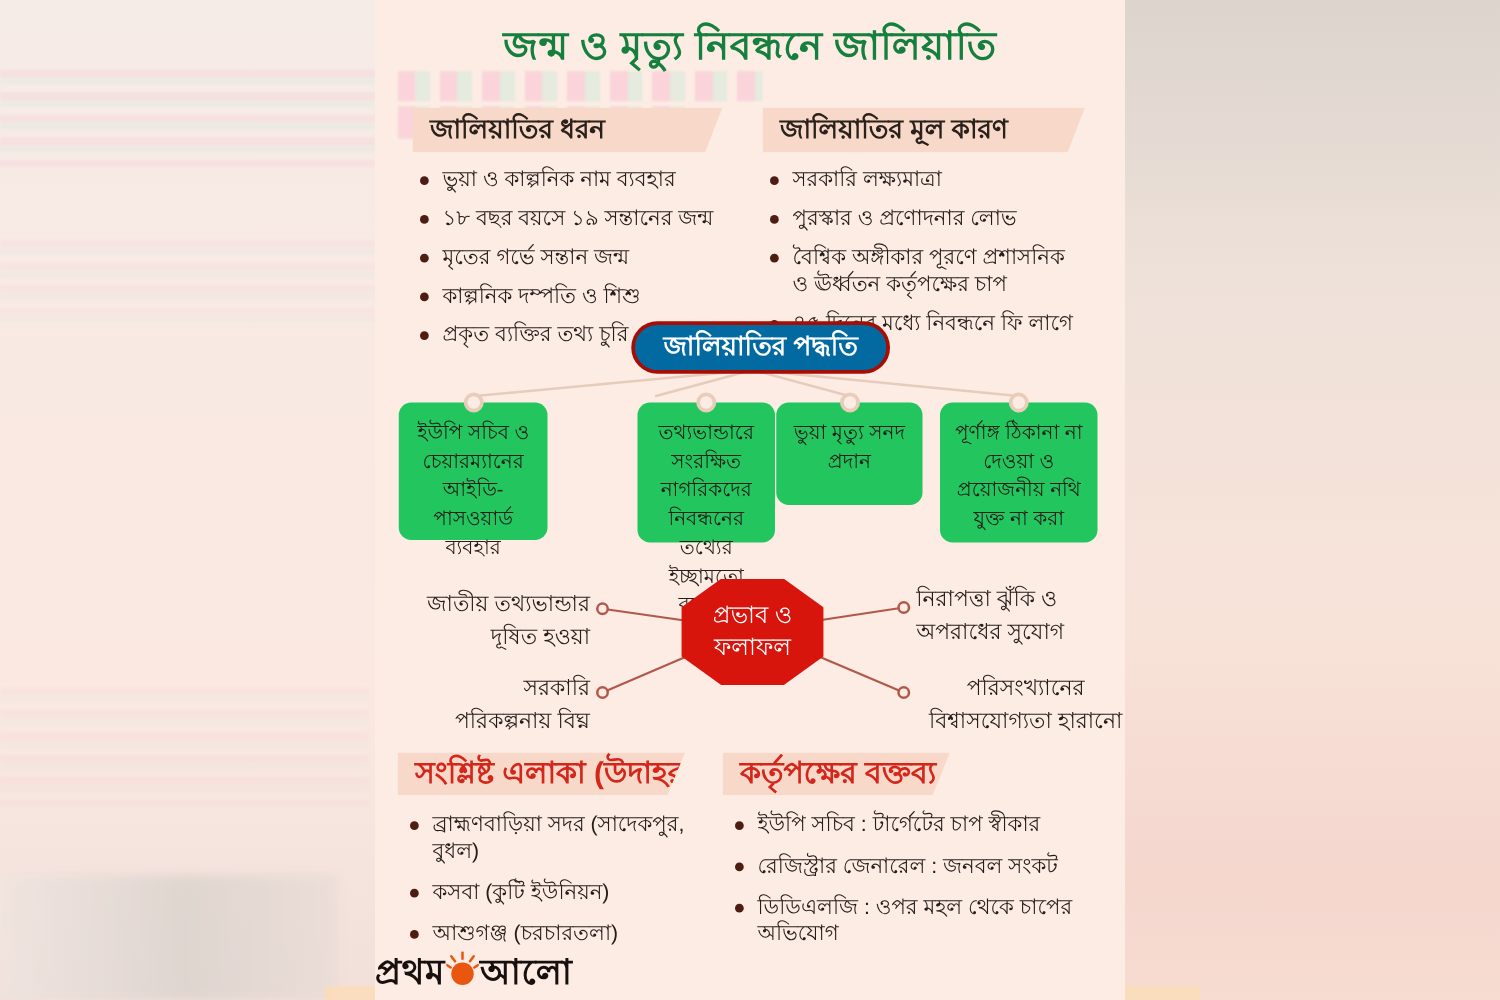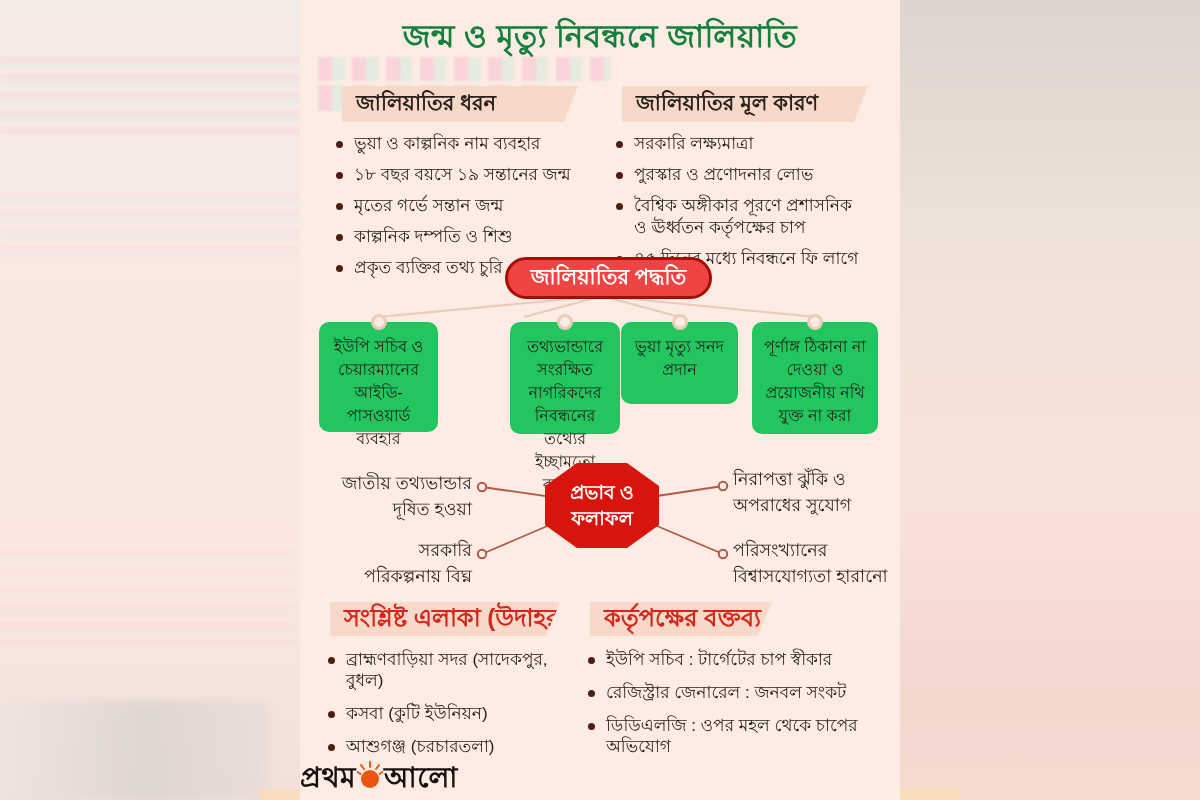--- a/index.html
+++ b/index.html
@@ -36,37 +36,37 @@
   .ghost-title i{display:block;filter:blur(1px);
     background:repeating-linear-gradient(90deg,
       rgba(247,170,200,.8) 0 14px, rgba(183,231,209,.75) 14px 26px,
       rgba(252,238,232,.5) 26px 34px);}
   .ghost-title i:nth-child(1){height:24px;margin-bottom:4px;}
   .ghost-title i:nth-child(2){height:26px;width:80%;}
 
   
   .bar{display:flex;align-items:center;height:36px;padding:0 14px;
     background:#f8d9c9;clip-path:polygon(0 0,100% 0,calc(100% - 14px) 100%,0 100%);
-    font-size:21px;font-weight:bold;color:#2a211c;white-space:nowrap;margin-left:12px;}
+    font-size:21px;font-weight:bold;color:#2a211c;white-space:nowrap;}
   .bar.red{color:#d4271c;font-size:24px;height:34px;}
 
   
   ul.list{list-style:none;margin:11px 0 0 0;padding:0;}
   ul.list li{display:flex;align-items:flex-start;margin-bottom:9px;
     font-size:17px;line-height:22px;}
   .dot{flex:0 0 7px;width:7px;height:7px;border-radius:50%;
     background:#4e1d12;margin:8px 11px 0 6px;}
 
   .topcol{position:absolute;top:86px;}
   .topcol.left{left:30px;width:248px;}
   .topcol.right{left:310px;width:258px;}
 
   
   .pill{position:absolute;left:205px;top:257px;width:207px;height:42px;z-index:2;
-    background:#ef4444;border:3px solid #a50d05;border-radius:26px;box-sizing:border-box;
+    background:#0369a1;border:3px solid #a50d05;border-radius:26px;box-sizing:border-box;
     display:flex;align-items:center;justify-content:center;
     color:#ffffff;font-size:21px;font-weight:bold;}
 
   
   svg.lines{position:absolute;left:0;top:0;width:600px;height:800px;z-index:1;pointer-events:none;}
 
   
   .mbox{position:absolute;top:322px;z-index:2;background:#22c55e;border-radius:10px;
     box-sizing:border-box;padding:13px 6px 10px;text-align:center;
     font-size:16px;line-height:23px;color:#241d19;}
@@ -75,27 +75,27 @@
   .b1{left:19px;width:119px;height:110px;}
   .b2{left:163px;width:110px;height:112px;margin-left:47px;}
   .b3{left:321px;width:117px;height:82px;}
   .b4{left:452px;width:126px;height:112px;}
 
   
   .octagon{position:absolute;left:245px;top:463px;width:114px;height:85px;z-index:2;
     background:#d8150c;
     clip-path:polygon(28% 0,72% 0,100% 27%,100% 73%,72% 100%,28% 100%,0 73%,0 27%);
     display:flex;align-items:center;justify-content:center;text-align:center;
-    color:#ffffff;font-size:19px;font-weight:bold;line-height:26px;}
+    color:#ffffff;font-size:19px;font-weight:normal;line-height:26px;}
   .preline{white-space:pre-line;}
   .ilabel{position:absolute;font-size:17.5px;line-height:26px;color:#241d19;z-index:2;}
   .ilabel.lt{left:20px;top:470px;width:152px;text-align:right;}
   .ilabel.lb{left:20px;top:537px;width:152px;text-align:right;}
   .ilabel.rt{left:433px;top:466px;width:160px;text-align:left;}
-  .ilabel.rb{left:433px;top:537px;width:175px;text-align:left;}
+  .ilabel.rb{left:433px;top:537px;width:175px;text-align:center;}
 
   
   .botcol{position:absolute;top:602px;}
   .botcol.left{left:18px;width:250px;}
   .botcol.left .bar{width:230px;box-sizing:border-box;}
   .botcol.right{left:278px;width:310px;}
   .botcol.right .bar{width:182px;box-sizing:border-box;}
   .botcol ul.list{margin-top:13px;}
   .botcol ul.list li{margin-bottom:12px;font-size:17px;line-height:21px;}
   .botcol .dot{margin-left:10px;}

